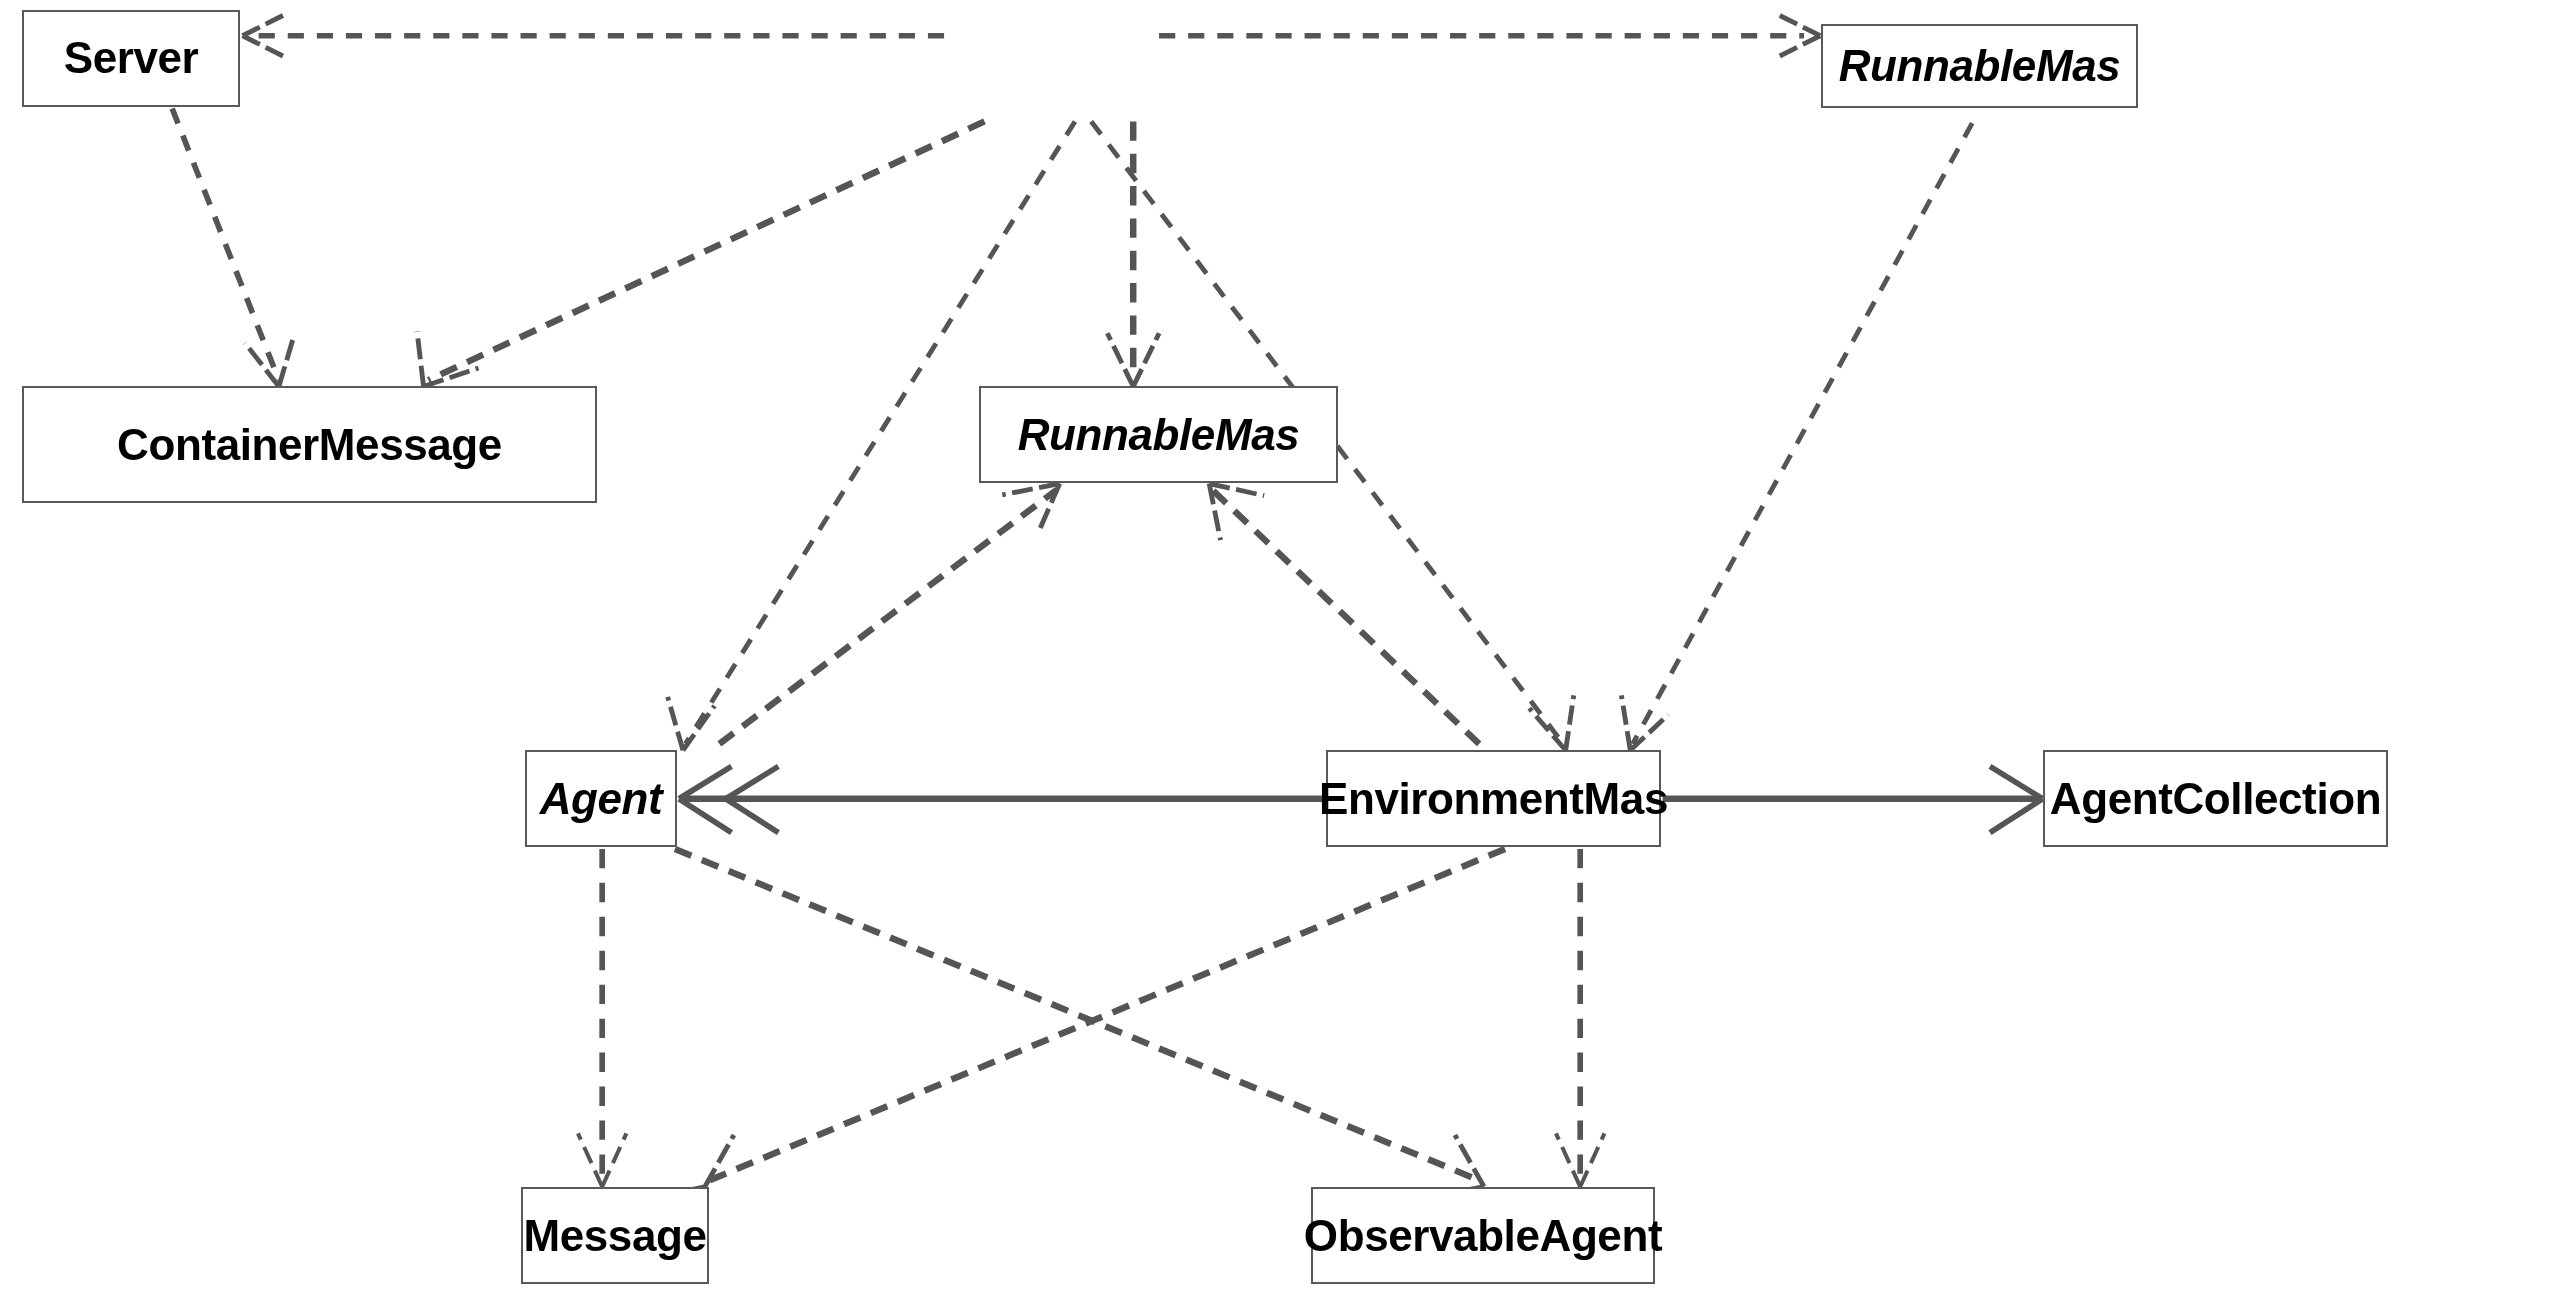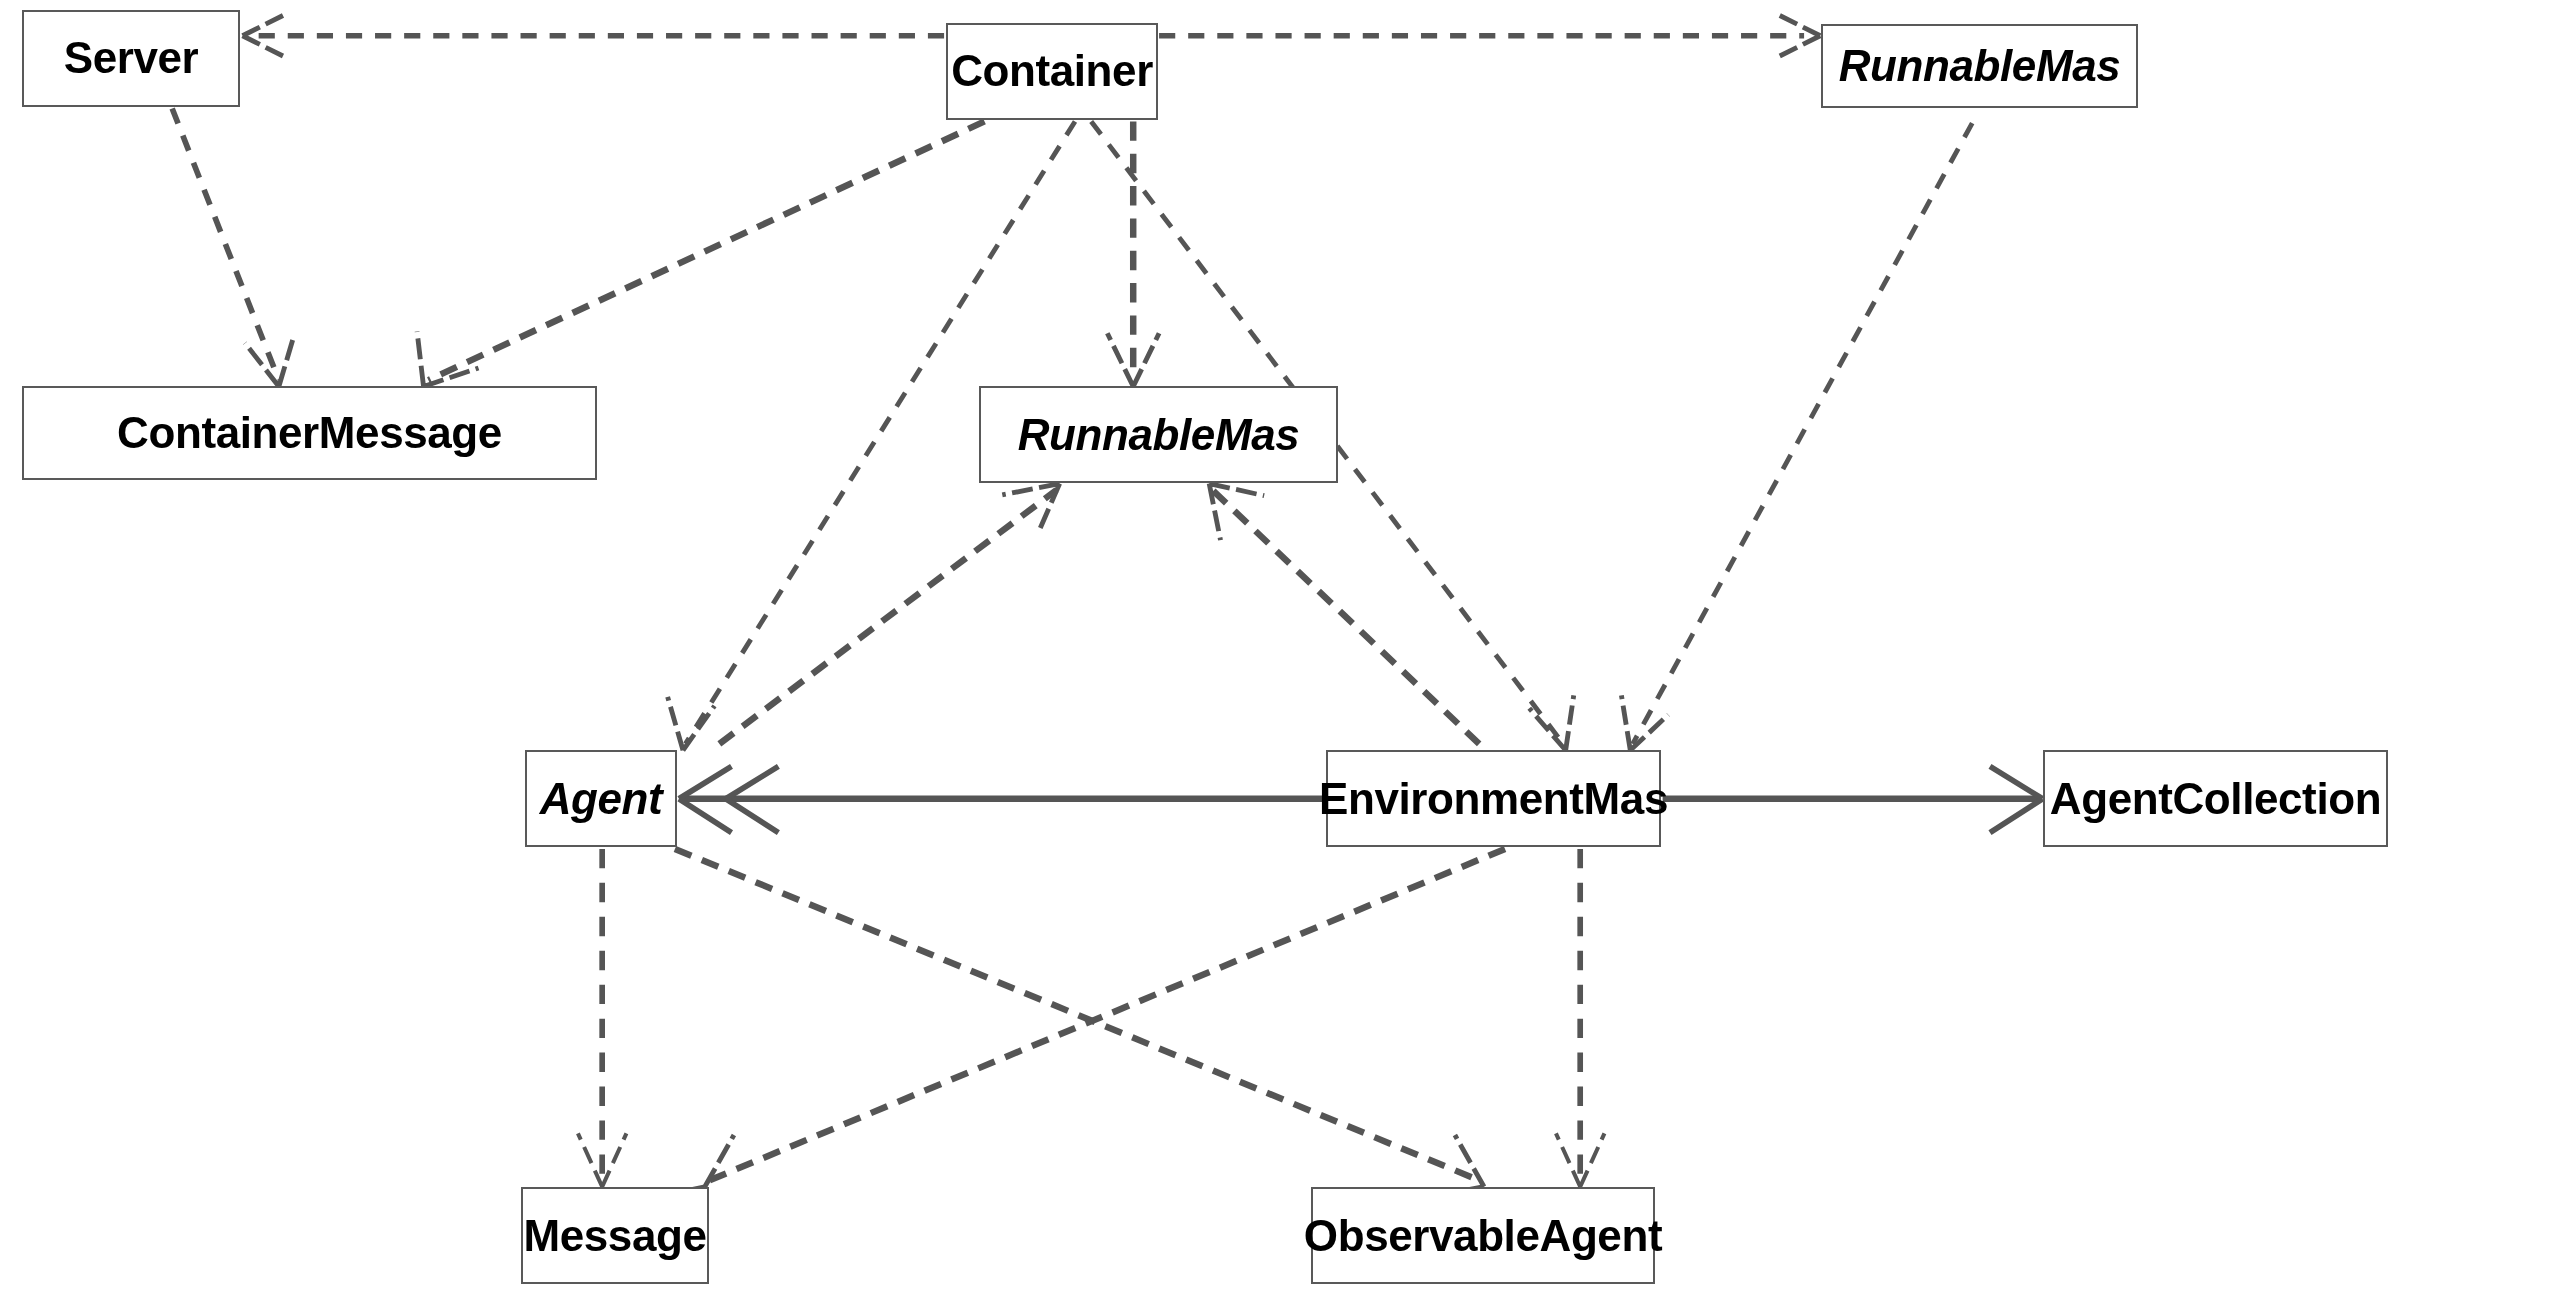--- a/index.html
+++ b/index.html
@@ -144,29 +144,26 @@
     </g>
 
   </svg>
 
   <div id="node-layer">
 
     <div class="class-node" style="left:22px; top:9.7px; width:218px; height:97px;">
       <span class="node-label">Server</span>
     </div>
 
-    <div class="class-node" style="left:946px; top:22.6px; width:212px; height:97px;">
-      <span class="node-label">Container</span>
-    </div>
 
     <div class="class-node abstract" style="left:1821px; top:24px; width:317px; height:84px;">
       <span class="node-label">RunnableMas</span>
     </div>
 
-    <div class="class-node" style="left:22px; top:386px; width:575px; height:94px;">
+    <div class="class-node" style="left:22px; top:386px; width:575px; height:117px;">
       <span class="node-label">ContainerMessage</span>
     </div>
 
     <div class="class-node abstract" style="left:979px; top:386px; width:359px; height:97px;">
       <span class="node-label">RunnableMas</span>
     </div>
 
     <div class="class-node" style="left:1326px; top:750px; width:335px; height:97px;">
       <span class="node-label">EnvironmentMas</span>
     </div>

